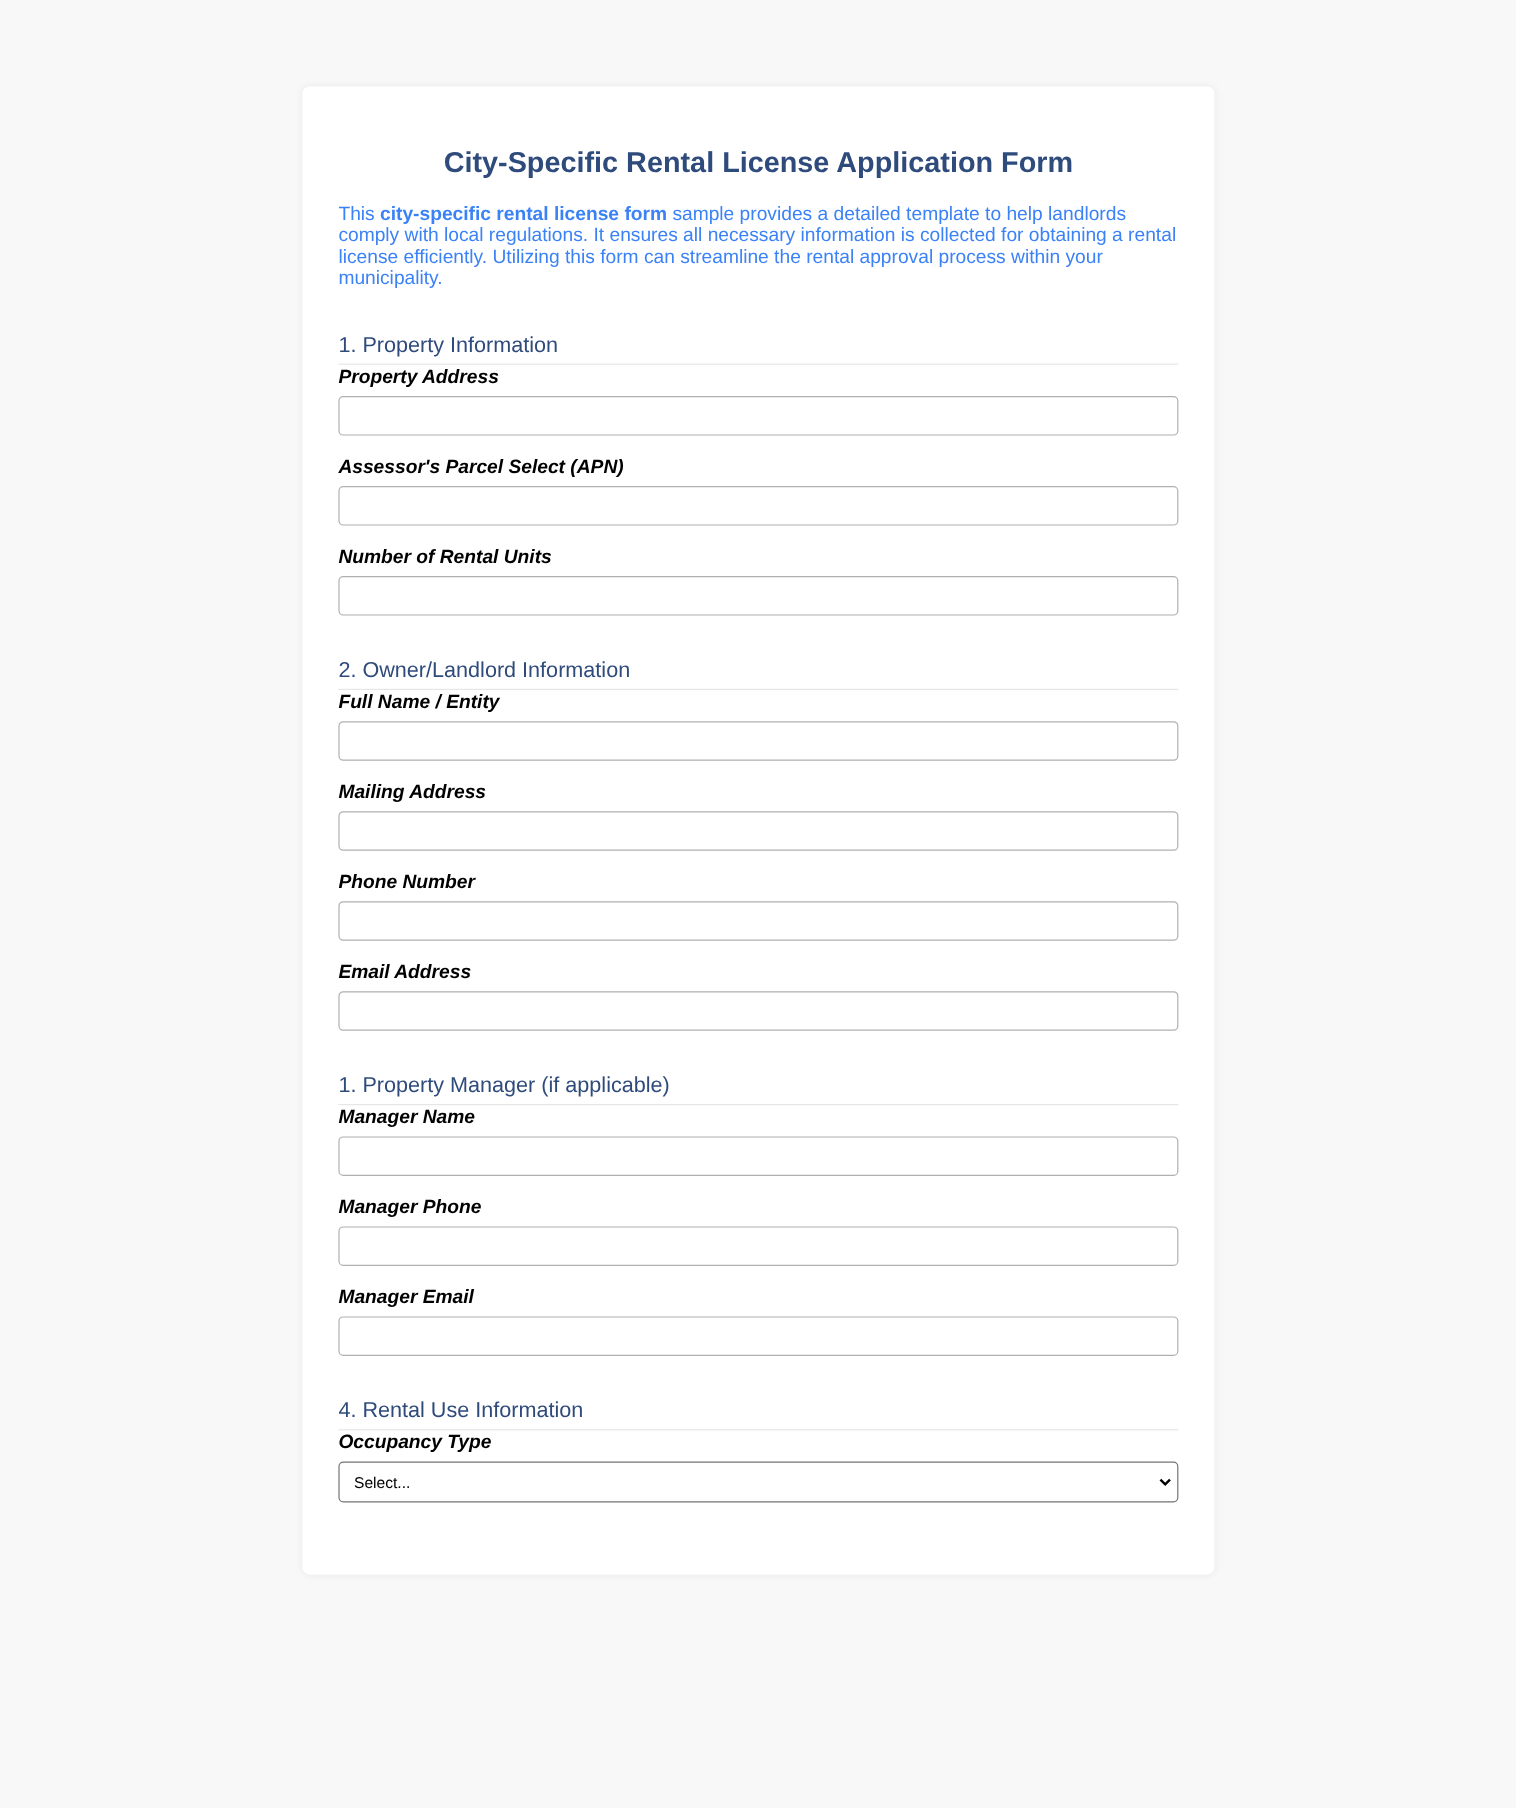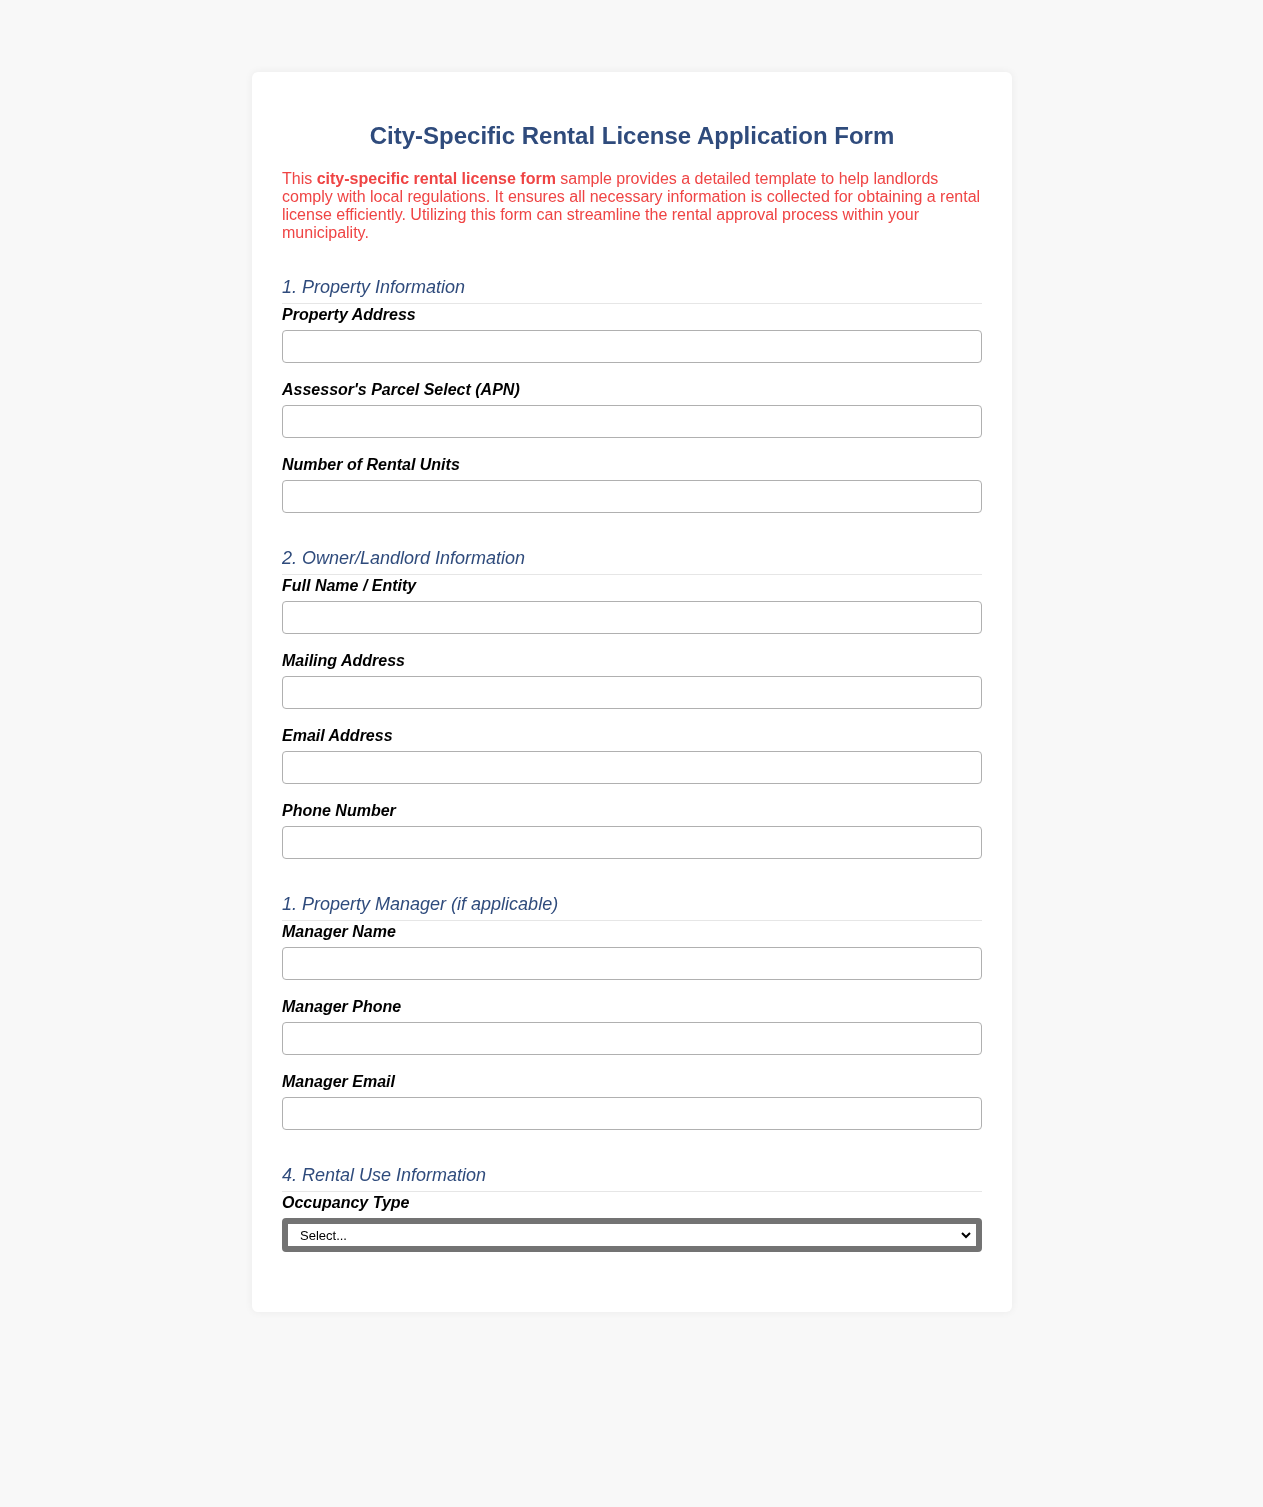--- a/index.html
+++ b/index.html
@@ -28,32 +28,31 @@
       text-align: center;
       color: #2f4b7c;
       font-size: 24px;
       font-weight: bold;
       line-height: 28px;
     }
     .intro {
       margin: 20px 0 0 0;
       font-size: 16px;
       line-height: 18px;
-      color: #ef4444;
+      color: #3b82f6;
     }
     .section { margin-top: 34px; }
     .section-title {
       color: #2f4b7c;
       font-size: 18px;
       font-weight: normal;
       line-height: 22px;
       margin: 0;
       padding-bottom: 5px;
       border-bottom: 1px solid #e6e6e6;
-      font-style: italic;
     }
     .field { margin-top: 0; }
     .field + .field { margin-top: 18px; }
     .label {
       display: block;
       font-size: 16px;
       font-weight: bold;
       line-height: 18px;
       margin: 2px 0 6px 0;
       color: #000;
@@ -68,21 +67,21 @@
       background: #fff;
       display: block;
       font-family: "Liberation Sans", sans-serif;
       font-size: 13px;
       padding: 0 12px;
     }
     .select {
       box-sizing: border-box;
       width: 700px;
       height: 34px;
-      border: 6px solid #737373;
+      border: 1px solid #737373;
       border-radius: 4px;
       background: #fff;
       display: flex;
       align-items: center;
       justify-content: space-between;
       padding: 0 4px 0 12px;
       font-size: 13px;
       color: #000;
       gap: 36px;
     }
@@ -116,25 +115,25 @@
       <h2 class="section-title">2. Owner/Landlord Information</h2>
       <div class="field">
         <label class="label">Full Name / Entity</label>
         <input class="input" type="text" value="" style="">
       </div>
       <div class="field">
         <label class="label">Mailing Address</label>
         <input class="input" type="text" value="" style="">
       </div>
       <div class="field">
-        <label class="label">Email Address</label>
+        <label class="label">Phone Number</label>
         <input class="input" type="text" value="" style="">
       </div>
       <div class="field">
-        <label class="label">Phone Number</label>
+        <label class="label">Email Address</label>
         <input class="input" type="text" value="" style="">
       </div>
     </div>
 
     <div class="section">
       <h2 class="section-title">1. Property Manager (if applicable)</h2>
       <div class="field">
         <label class="label">Manager Name</label>
         <input class="input" type="text" value="" style="">
       </div>

